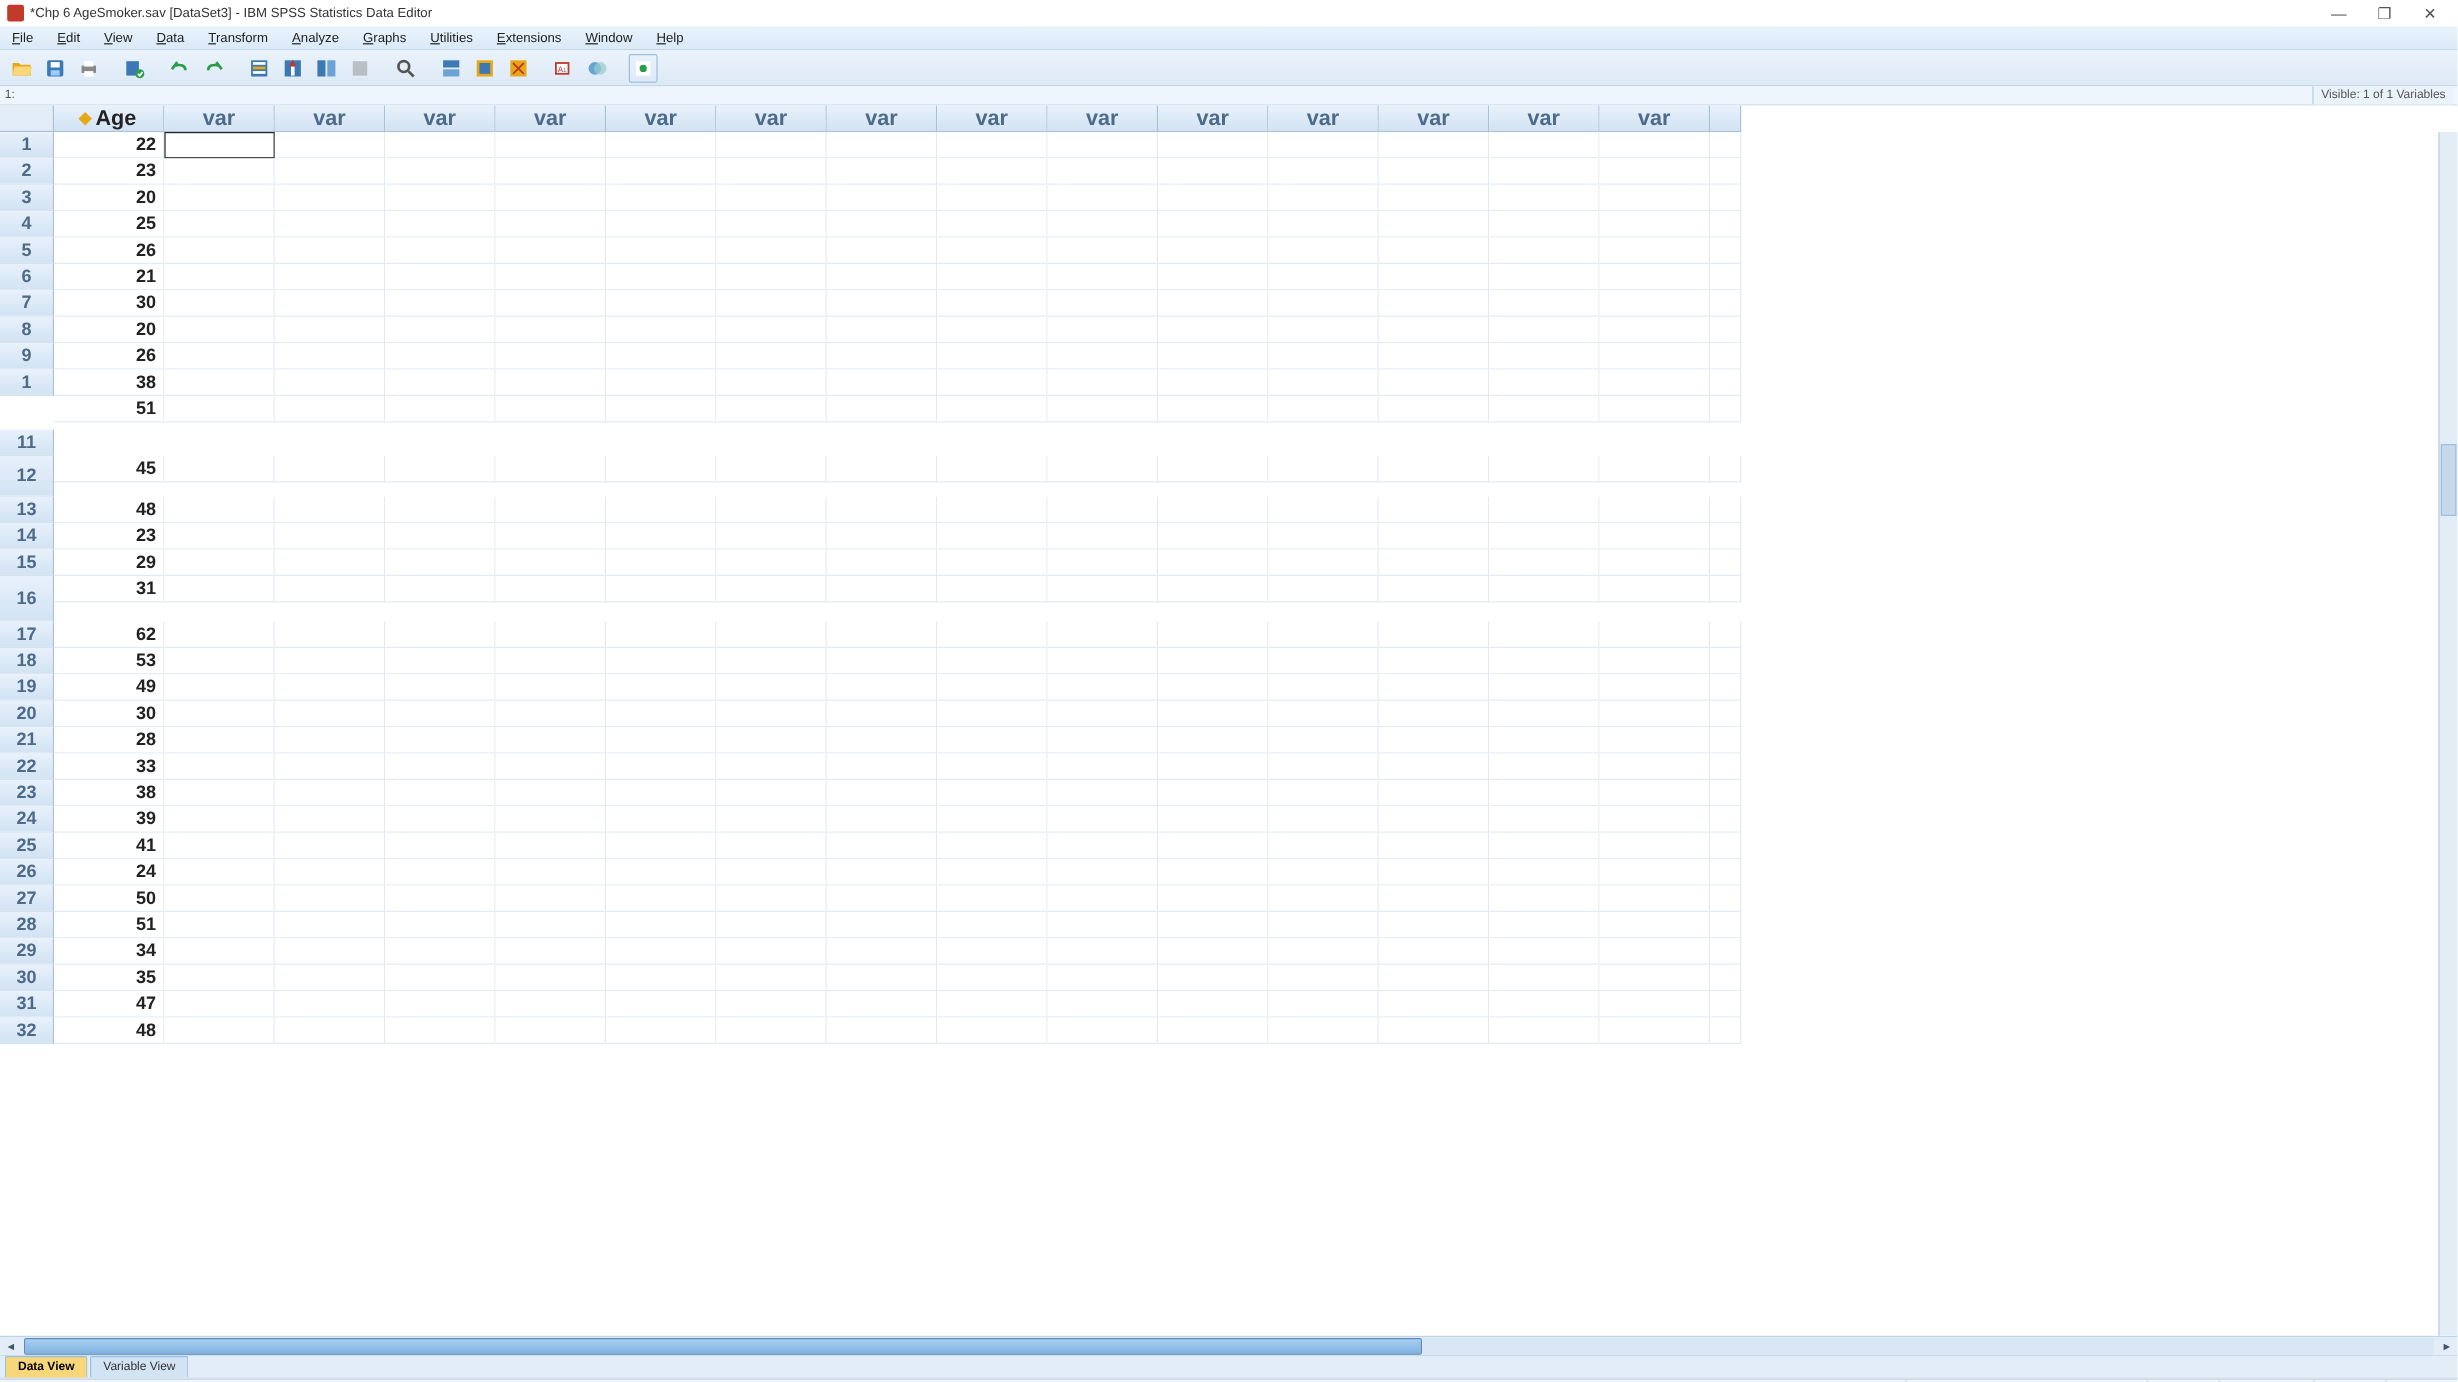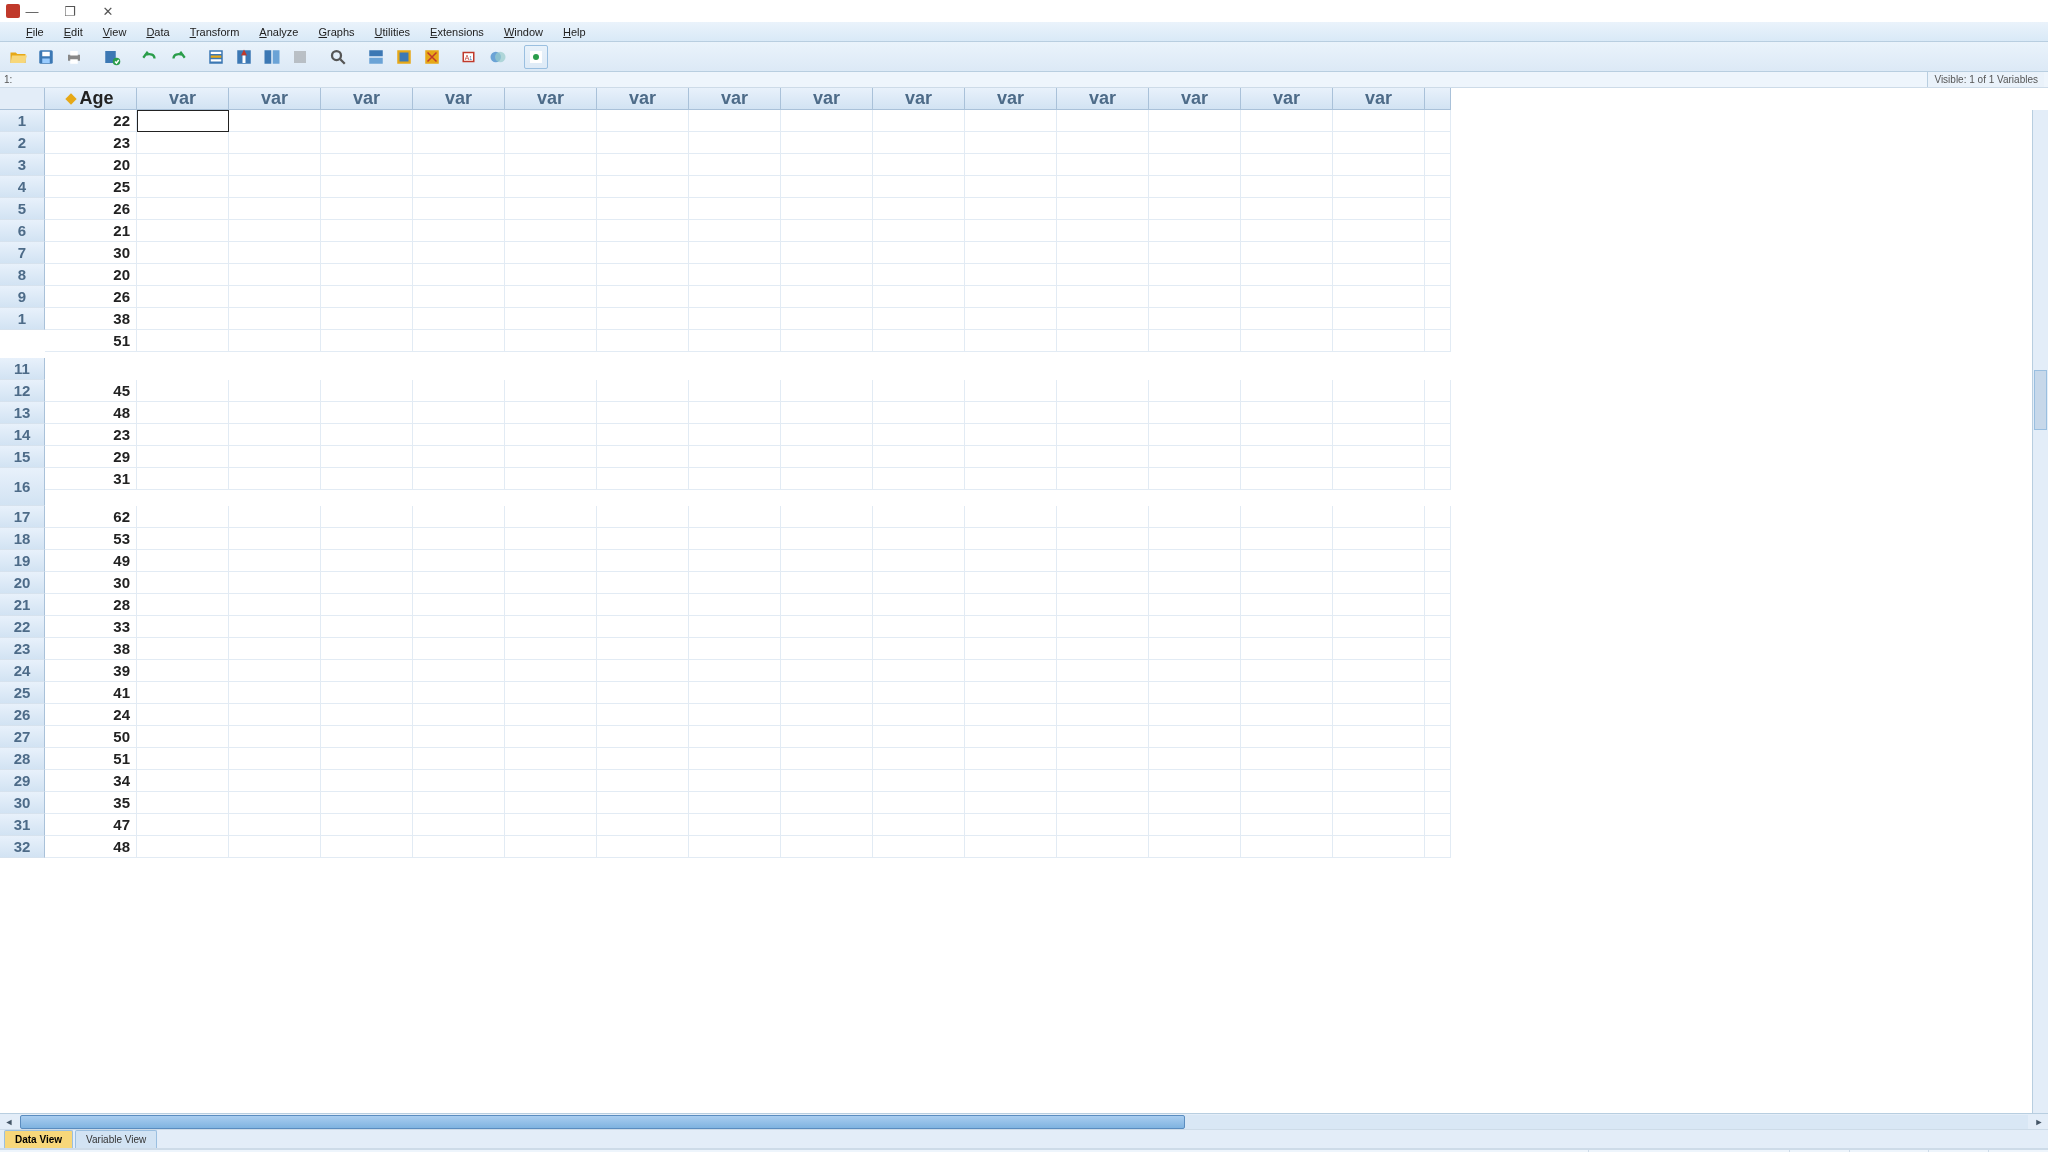--- a/index.html
+++ b/index.html
@@ -6,21 +6,21 @@
 html, body { width: 2048px; height: 1152px; overflow: hidden; background: #fff; }
 
 
 .titlebar { height: 22px; background: #fff; display: flex; align-items: center; padding: 0 6px; font-size: 11px; color: #333; }
 .titlebar .appicon { width: 14px; height: 14px; background: #c0392b; margin-right: 5px; border-radius: 2px; }
 .titlebar .title { flex: 1; }
 .titlebar .winbtns { display: flex; gap: 24px; align-items: center; padding-right: 10px; }
 .winbtn { width: 14px; height: 14px; display: flex; align-items: center; justify-content: center; font-size: 13px; color: #555; cursor: pointer; }
 
 
-.menubar { height: 20px; background: linear-gradient(#eaf3fb,#d9e9f7); display: flex; align-items: center; padding: 0 16px; font-size: 11px; color: #222; border-bottom: 1px solid #b8cee0; }
+.menubar { height: 20px; background: linear-gradient(#eaf3fb,#d9e9f7); display: flex; align-items: center; padding: 0 0; font-size: 11px; color: #222; border-bottom: 1px solid #b8cee0; }
 .menuitem { padding: 2px 10px; cursor: pointer; }
 .menuitem u { text-decoration: underline; }
 
 
 .toolbar { height: 30px; background: linear-gradient(#eaf3fb,#dce9f6); display: flex; align-items: center; padding: 2px 6px; gap: 4px; border-bottom: 1px solid #b8cee0; }
 .tbtn { width: 24px; height: 24px; border: 1px solid transparent; display: flex; align-items: center; justify-content: center; cursor: pointer; border-radius: 2px; }
 .tbtn svg { width: 18px; height: 18px; }
 .tsep { width: 6px; }
 
 
@@ -55,20 +55,21 @@
 
 .statusbar { height: 20px; background:#eef5fc; display:flex; align-items:center; font-size:10px; color:#444; border-top:1px solid #cddbe8; }
 .statusbar .seg { border-left:1px solid #cddbe8; padding:0 12px; height:100%; display:flex; align-items:center; }
 .statusbar .spacer { flex:1; }
 </style>
 </head>
 <body>
 
 <div class="titlebar">
   <div class="appicon"></div>
+  <div class="title">*Chp 6 AgeSmoker.sav [DataSet3] - IBM SPSS Statistics Data Editor</div>
   <div class="winbtns">
     <div class="winbtn">—</div>
     <div class="winbtn">❐</div>
     <div class="winbtn">✕</div>
   </div>
 </div>
 
 <div class="menubar">
   <div class="menuitem"><u>F</u>ile</div>
   <div class="menuitem"><u>E</u>dit</div>
@@ -406,21 +407,21 @@
       <div class="cell"></div>
       <div class="cell"></div>
       <div class="cell"></div>
       <div class="cell"></div>
       <div class="cell"></div>
       <div class="cell"></div>
       <div class="cell"></div>
       <div class="cell"></div>
       <div class="cell"></div>
       <div class="cell"></div>
-      <div class="rowhd" style="height: 22px;">12</div>
+      <div class="rowhd" style="height: 34px;">12</div>
       <div class="cell">45</div>
       <div class="cell"></div>
       <div class="cell"></div>
       <div class="cell"></div>
       <div class="cell"></div>
       <div class="cell"></div>
       <div class="cell"></div>
       <div class="cell"></div>
       <div class="cell"></div>
       <div class="cell"></div>

